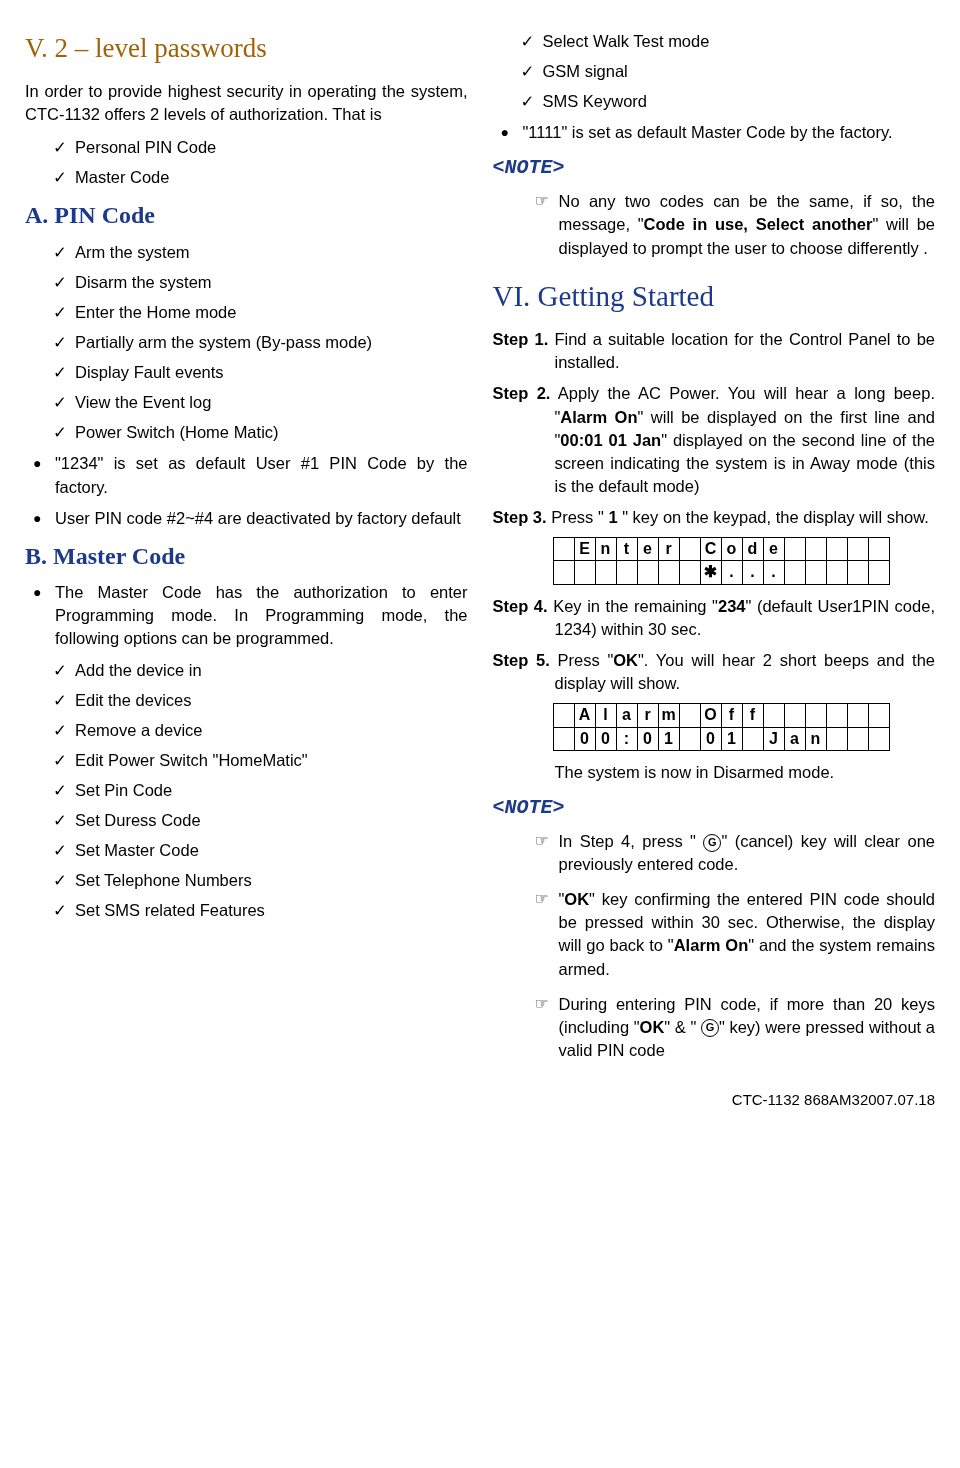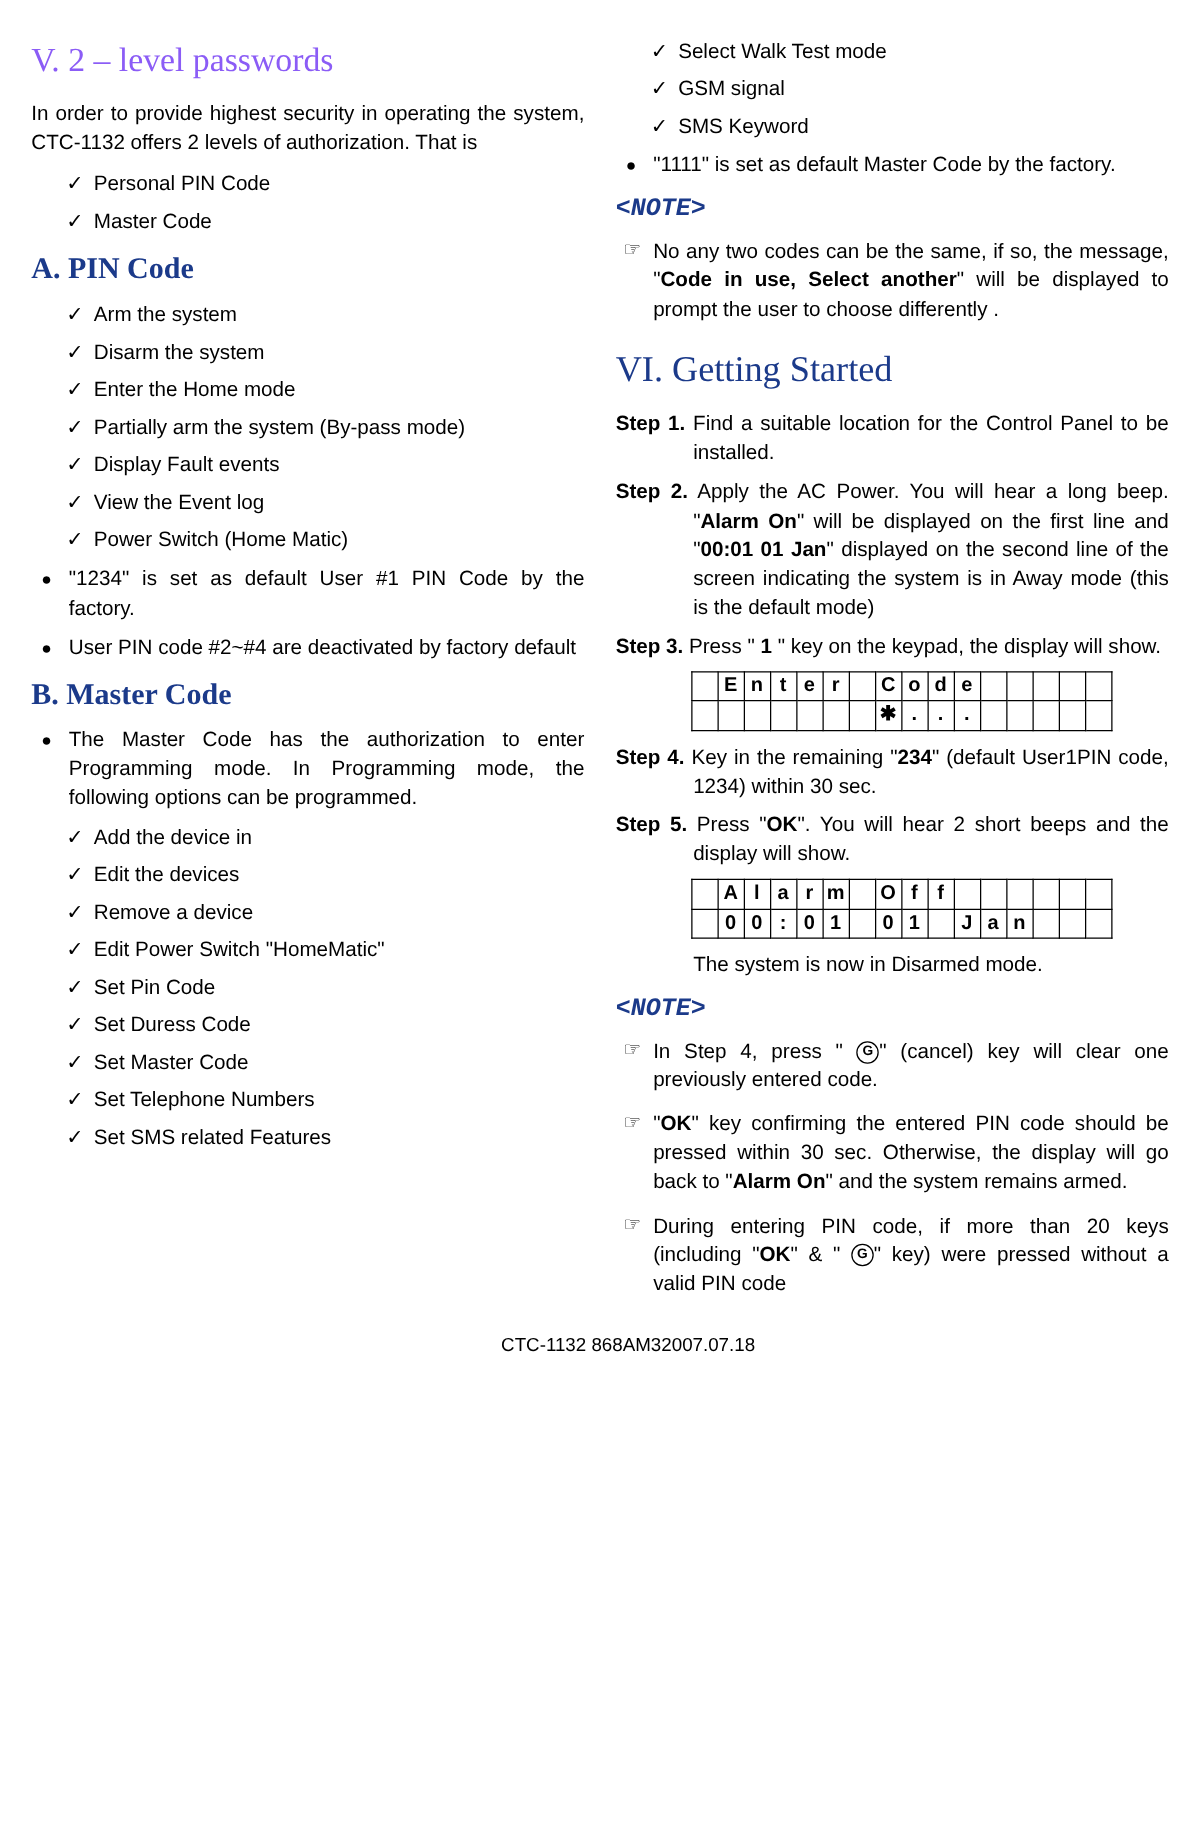--- a/index.html
+++ b/index.html
@@ -15,21 +15,21 @@
   }
   .columns {
     display: flex;
     gap: 25px;
   }
   .col {
     flex: 1;
     min-width: 0;
   }
   h2.section-title {
-    color: #8b5cf6;
+    color: #a16207;
     font-family: Georgia, 'Times New Roman', serif;
     font-size: 27px;
     font-weight: normal;
     margin: 0 0 12px 0;
   }
   h2.section-title-big {
     color: #1b3a8a;
     font-family: Georgia, 'Times New Roman', serif;
     font-size: 29px;
     font-weight: normal;
@@ -94,20 +94,21 @@
   }
   ul.hand-list {
     list-style: none;
     padding: 0 0 0 30px;
     margin: 0 0 10px 0;
   }
   ul.hand-list > li {
     position: relative;
     margin-bottom: 12px;
     text-align: justify;
+    margin-left: 36px;
   }
   ul.hand-list > li::before {
     content: "☞";
     position: absolute;
     left: -24px;
     top: 0;
     font-size: 16px;
   }
   .step {
     margin: 0 0 8px 0;
@@ -127,21 +128,21 @@
     width: 20px;
     height: 22px;
     text-align: center;
     font-family: Arial, sans-serif;
     font-weight: bold;
     font-size: 16px;
     padding: 0;
   }
   .footer {
     display: flex;
-    justify-content: center;
+    justify-content: flex-end;
     margin-top: 15px;
     font-size: 15px;
     margin-left: 45px;
   }
   .g-icon {
     display: inline-block;
     border: 1px solid #000;
     border-radius: 50%;
     width: 16px;
     height: 16px;

